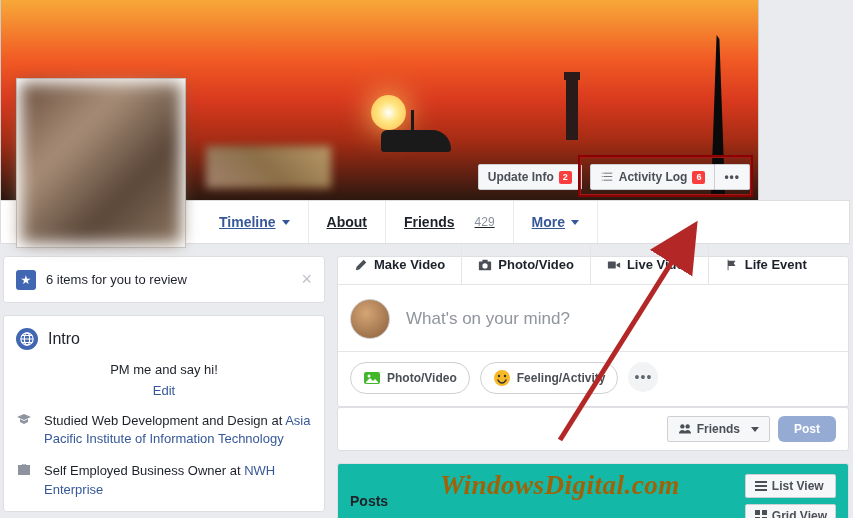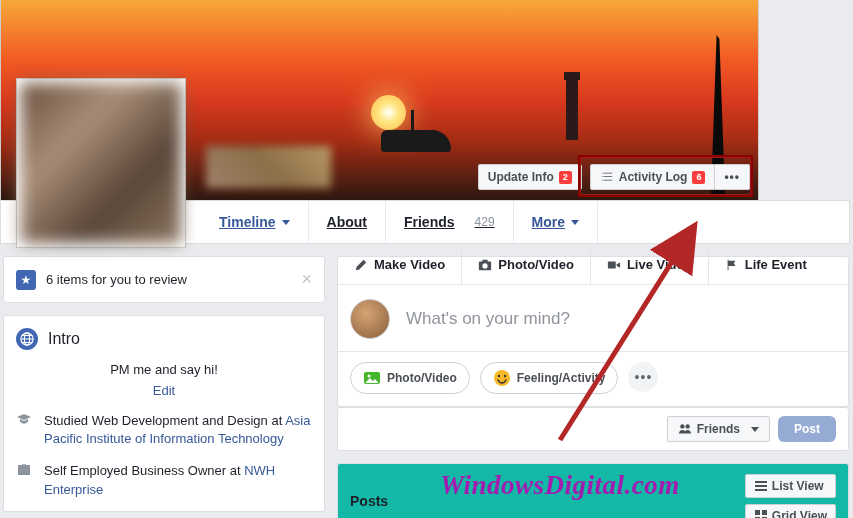--- a/index.html
+++ b/index.html
@@ -61,21 +61,21 @@
 .audience-row { display: flex; justify-content: flex-end; gap: 8px; padding: 8px 12px; background: #fff; border: 1px solid #dddfe2; border-radius: 3px; margin-top: -12px; }
 .aud-btn { background: #f6f7f9; border: 1px solid #ced0d4; border-radius: 2px; padding: 5px 10px; font-size: 12px; font-weight: bold; color: #4b4f56; cursor: pointer; display: flex; align-items: center; gap: 5px; }
 .post-btn { background: #4267b2; color: #fff; border: none; border-radius: 6px; padding: 5px 16px; font-size: 12px; font-weight: bold; cursor: pointer; opacity: 0.55; }
 
 .posts-bar { background: #14b8a6; border: 1px solid #dddfe2; border-radius: 3px; padding: 10px 12px; display: flex; align-items: center; justify-content: space-between; }
 .posts-title { font-size: 14px; font-weight: bold; color: #1d2129; }
 .view-btns { display: flex; gap: 6px; flex-direction: column; }
 .view-btn { background: #f6f7f9; border: 1px solid #ced0d4; border-radius: 2px; padding: 4px 8px; font-size: 12px; font-weight: bold; color: #4b4f56; cursor: pointer; display: flex; align-items: center; gap: 4px; }
 
 .arrow { position: absolute; left: 540px; top: 220px; pointer-events: none; }
-.watermark { position: absolute; left: 440px; top: 470px; font-family: Georgia, serif; font-size: 27px; font-style: italic; color: #a21caf; font-weight: bold; letter-spacing: 0.5px; pointer-events: none; }
+.watermark { position: absolute; left: 440px; top: 470px; font-family: Georgia, serif; font-size: 27px; font-style: italic; color: #a16207; font-weight: bold; letter-spacing: 0.5px; pointer-events: none; }
 .icon-svg { width: 14px; height: 14px; }
 </style>
 </head>
 <body>
 
 <div class="cover">
   <div class="sun"></div>
   <div class="mast"></div>
   <div class="boat"></div>
   <div class="lighthouse"></div>

